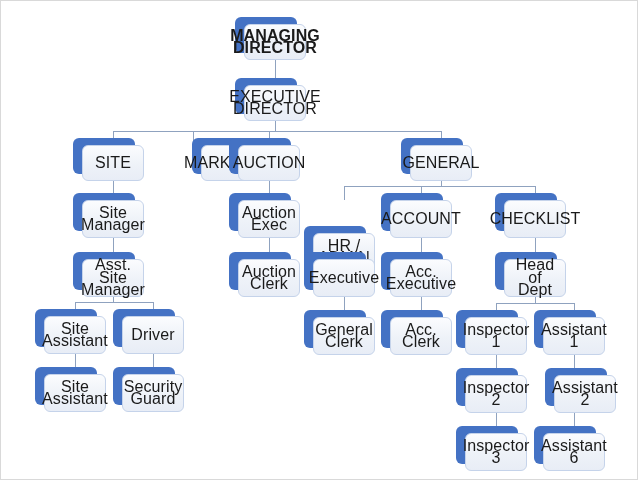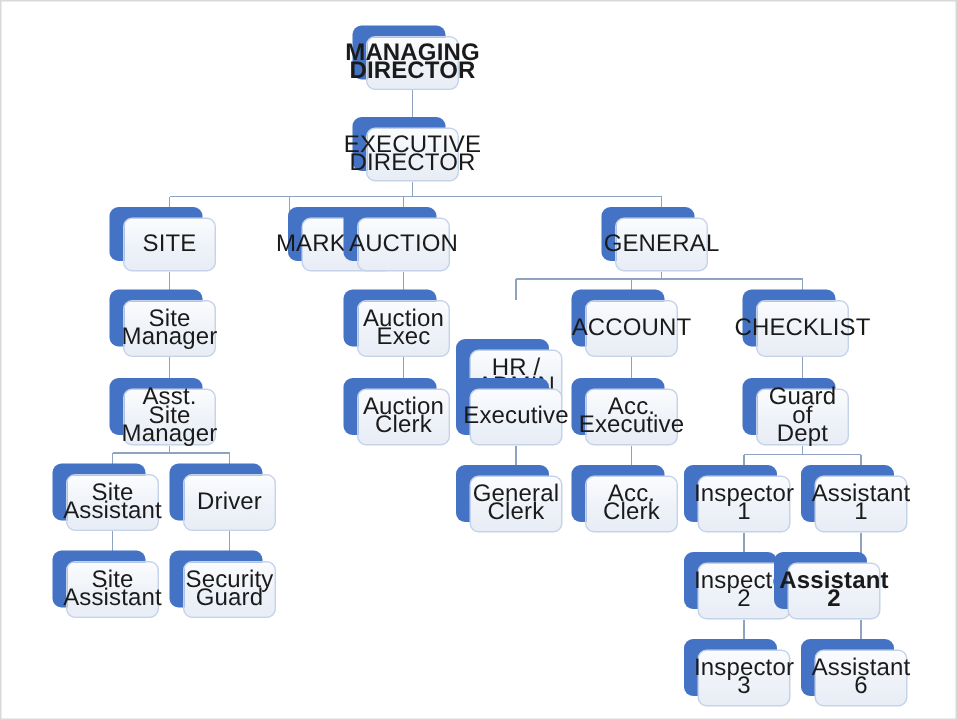--- a/index.html
+++ b/index.html
@@ -243,21 +243,21 @@
       </div>
       <div class="node" style="left: 380px; top: 309px; width: 62px; height: 38px;">
         <div class="plate"></div>
         <div class="face">
           <div class="label">Acc. Clerk</div>
         </div>
       </div>
       <div class="node" style="left: 494px; top: 251px; width: 62px; height: 38px;">
         <div class="plate"></div>
         <div class="face">
-          <div class="label">Guard of
+          <div class="label">Head of
 Dept</div>
         </div>
       </div>
       <div class="node" style="left: 455px; top: 309px; width: 62px; height: 38px;">
         <div class="plate"></div>
         <div class="face">
           <div class="label">Inspector 1</div>
         </div>
       </div>
       <div class="node" style="left: 533px; top: 309px; width: 62px; height: 38px;">
@@ -265,21 +265,21 @@
         <div class="face">
           <div class="label">Assistant 1</div>
         </div>
       </div>
       <div class="node" style="left: 455px; top: 367px; width: 62px; height: 38px;">
         <div class="plate"></div>
         <div class="face">
           <div class="label">Inspector 2</div>
         </div>
       </div>
-      <div class="node" style="left: 515px; top: 367px; width: 62px; height: 38px; font-weight: bold;">
+      <div class="node" style="left: 544px; top: 367px; width: 62px; height: 38px;">
         <div class="plate"></div>
         <div class="face">
           <div class="label">Assistant 2</div>
         </div>
       </div>
       <div class="node" style="left: 455px; top: 425px; width: 62px; height: 38px;">
         <div class="plate"></div>
         <div class="face">
           <div class="label">Inspector 3</div>
         </div>

